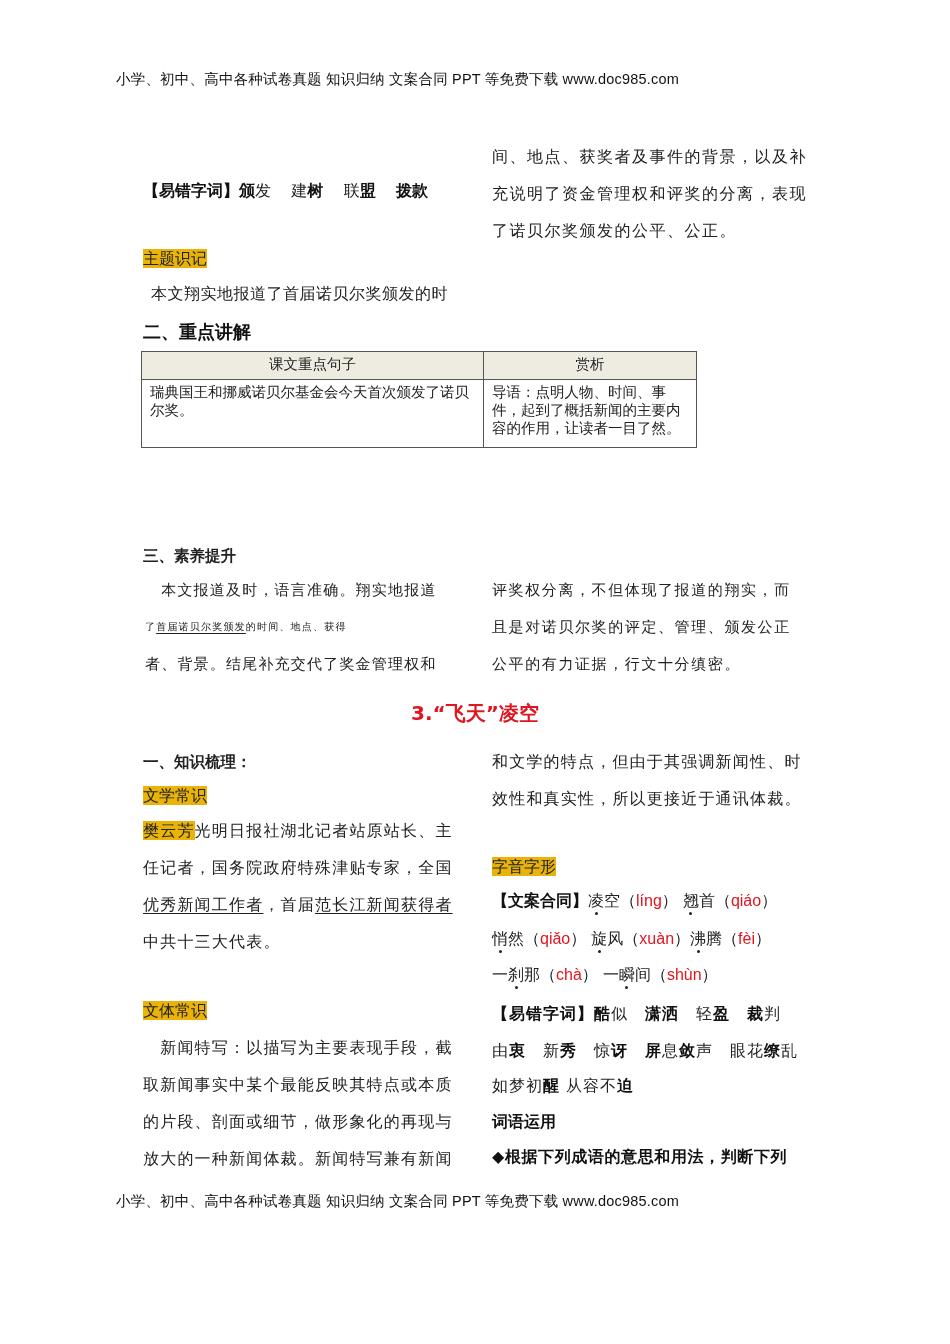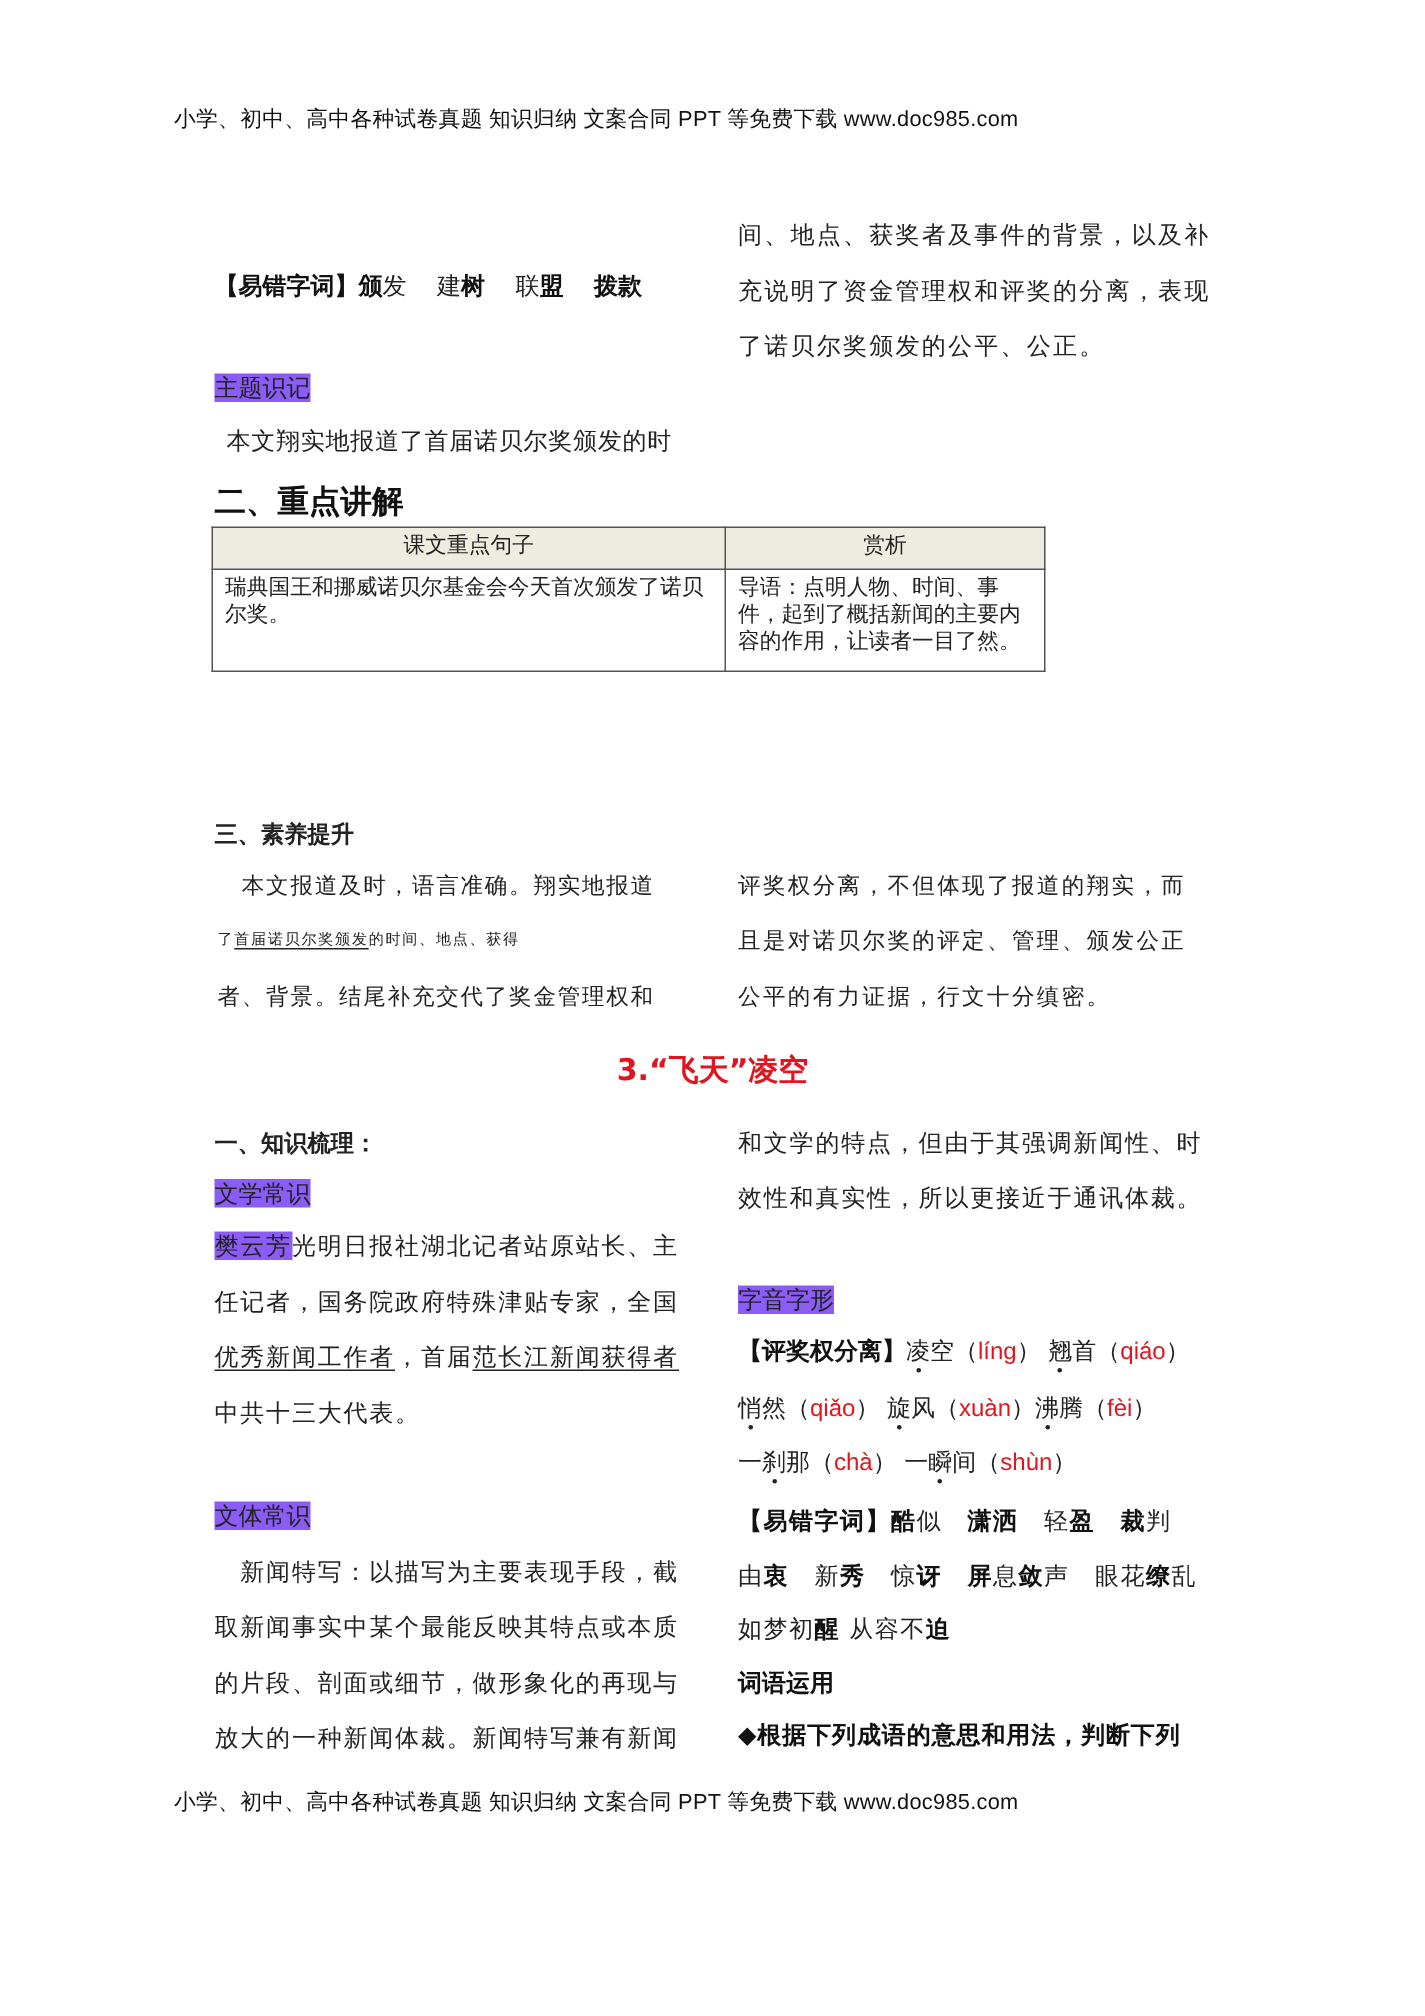--- a/index.html
+++ b/index.html
@@ -3,22 +3,22 @@
 <meta charset="utf-8">
 <style>
   html, body { margin: 0; padding: 0; background: #ffffff; }
   body { width: 950px; height: 1344px; position: relative; overflow: hidden;
          font-family: "DejaVu Serif", "Liberation Serif", serif; color: #111; }
   .abs { position: absolute; }
   .hdr { left: 0; width: 795px; text-align: center; font-family: "Liberation Sans", "DejaVu Sans", sans-serif;
          font-size: 14.5px; color: #111; letter-spacing: 0.2px; }
   .line { font-size: 16px; line-height: 20px; white-space: nowrap; color: #222; }
   .b { font-weight: bold; color: #111; font-family: "DejaVu Sans", "Liberation Sans", sans-serif; }
-  .hl { background: #8b5cf6; color: #222; }
-  .sec { font-family: "DejaVu Sans", "Liberation Sans", sans-serif; font-weight: bold; font-size: 21px; color: #111; }
+  .hl { background: #eab308; color: #222; }
+  .sec { font-family: "DejaVu Sans", "Liberation Sans", sans-serif; font-weight: bold; font-size: 18px; color: #111; }
   .sec-light { font-family: "DejaVu Sans", "Liberation Sans", sans-serif; font-weight: bold; font-size: 15.5px; color: #222; }
   .u { text-decoration: underline; text-underline-offset: 3px; }
   .red { color: #e0151f; font-family: "Liberation Sans", "DejaVu Sans", sans-serif; }
   .dot { position: relative; }
   .dot::after { content: ""; position: absolute; left: 50%; bottom: -5px; width: 3px; height: 3px;
                 margin-left: -1.5px; background: #222; border-radius: 50%; }
   table.kt { position: absolute; left: 141px; top: 351px; width: 556px; border-collapse: collapse;
              font-size: 14.5px; line-height: 18px; }
   table.kt td, table.kt th { border: 1.5px solid #555; vertical-align: top; padding: 3px 8px; color: #222;
              font-weight: normal; }
@@ -103,21 +103,21 @@
 <div class="abs line" style="left:143px; top:1149px; letter-spacing:1.2px;">放大的一种新闻体裁。新闻特写兼有新闻</div>
 
 <div class="abs line" style="left:492px; top:752px; letter-spacing:1.2px;">和文学的特点，但由于其强调新闻性、时</div>
 <div class="abs line" style="left:492px; top:789px; letter-spacing:1.2px;">效性和真实性，所以更接近于通讯体裁。</div>
 
 <div class="abs line" style="left:492px; top:857px;">
   <span class="hl">字音字形</span>
 </div>
 
 <div class="abs line" style="left:492px; top:891px;">
-  <span class="b">【评奖权分离】</span><span class="dot">凌</span><span>空</span>（<span class="red">líng</span>）&nbsp;<span class="dot">翘</span><span>首</span>（<span class="red">qiáo</span>）
+  <span class="b">【文案合同】</span><span class="dot">凌</span><span>空</span>（<span class="red">líng</span>）&nbsp;<span class="dot">翘</span><span>首</span>（<span class="red">qiáo</span>）
 </div>
 
 <div class="abs line" style="left:492px; top:929px;">
   <span class="dot">悄</span><span>然</span>（<span class="red">qiǎo</span>）&nbsp;<span class="dot">旋</span><span>风</span>（<span class="red">xuàn</span>）<span class="dot">沸</span><span>腾</span>（<span class="red">fèi</span>）
 </div>
 
 <div class="abs line" style="left:492px; top:965px;">
   <span>一</span><span class="dot">刹</span><span>那</span>（<span class="red">chà</span>）&nbsp;<span>一</span><span class="dot">瞬</span><span>间</span>（<span class="red">shùn</span>）
 </div>
 

